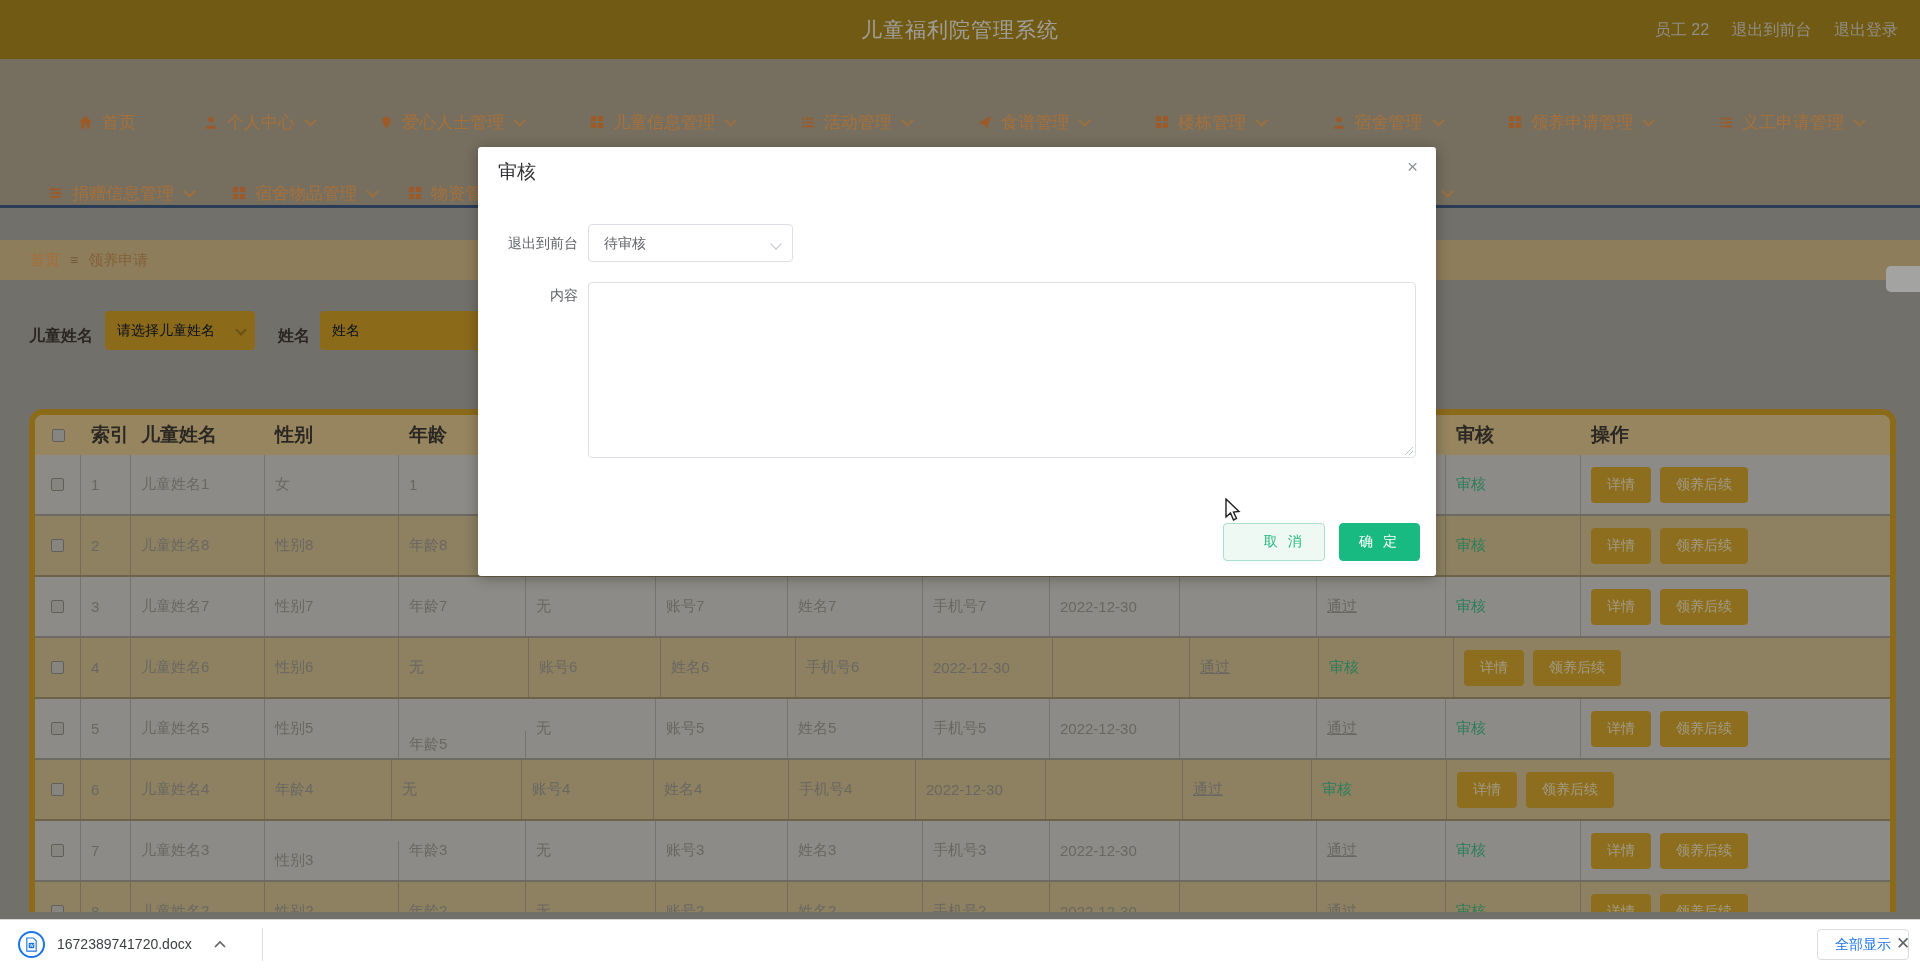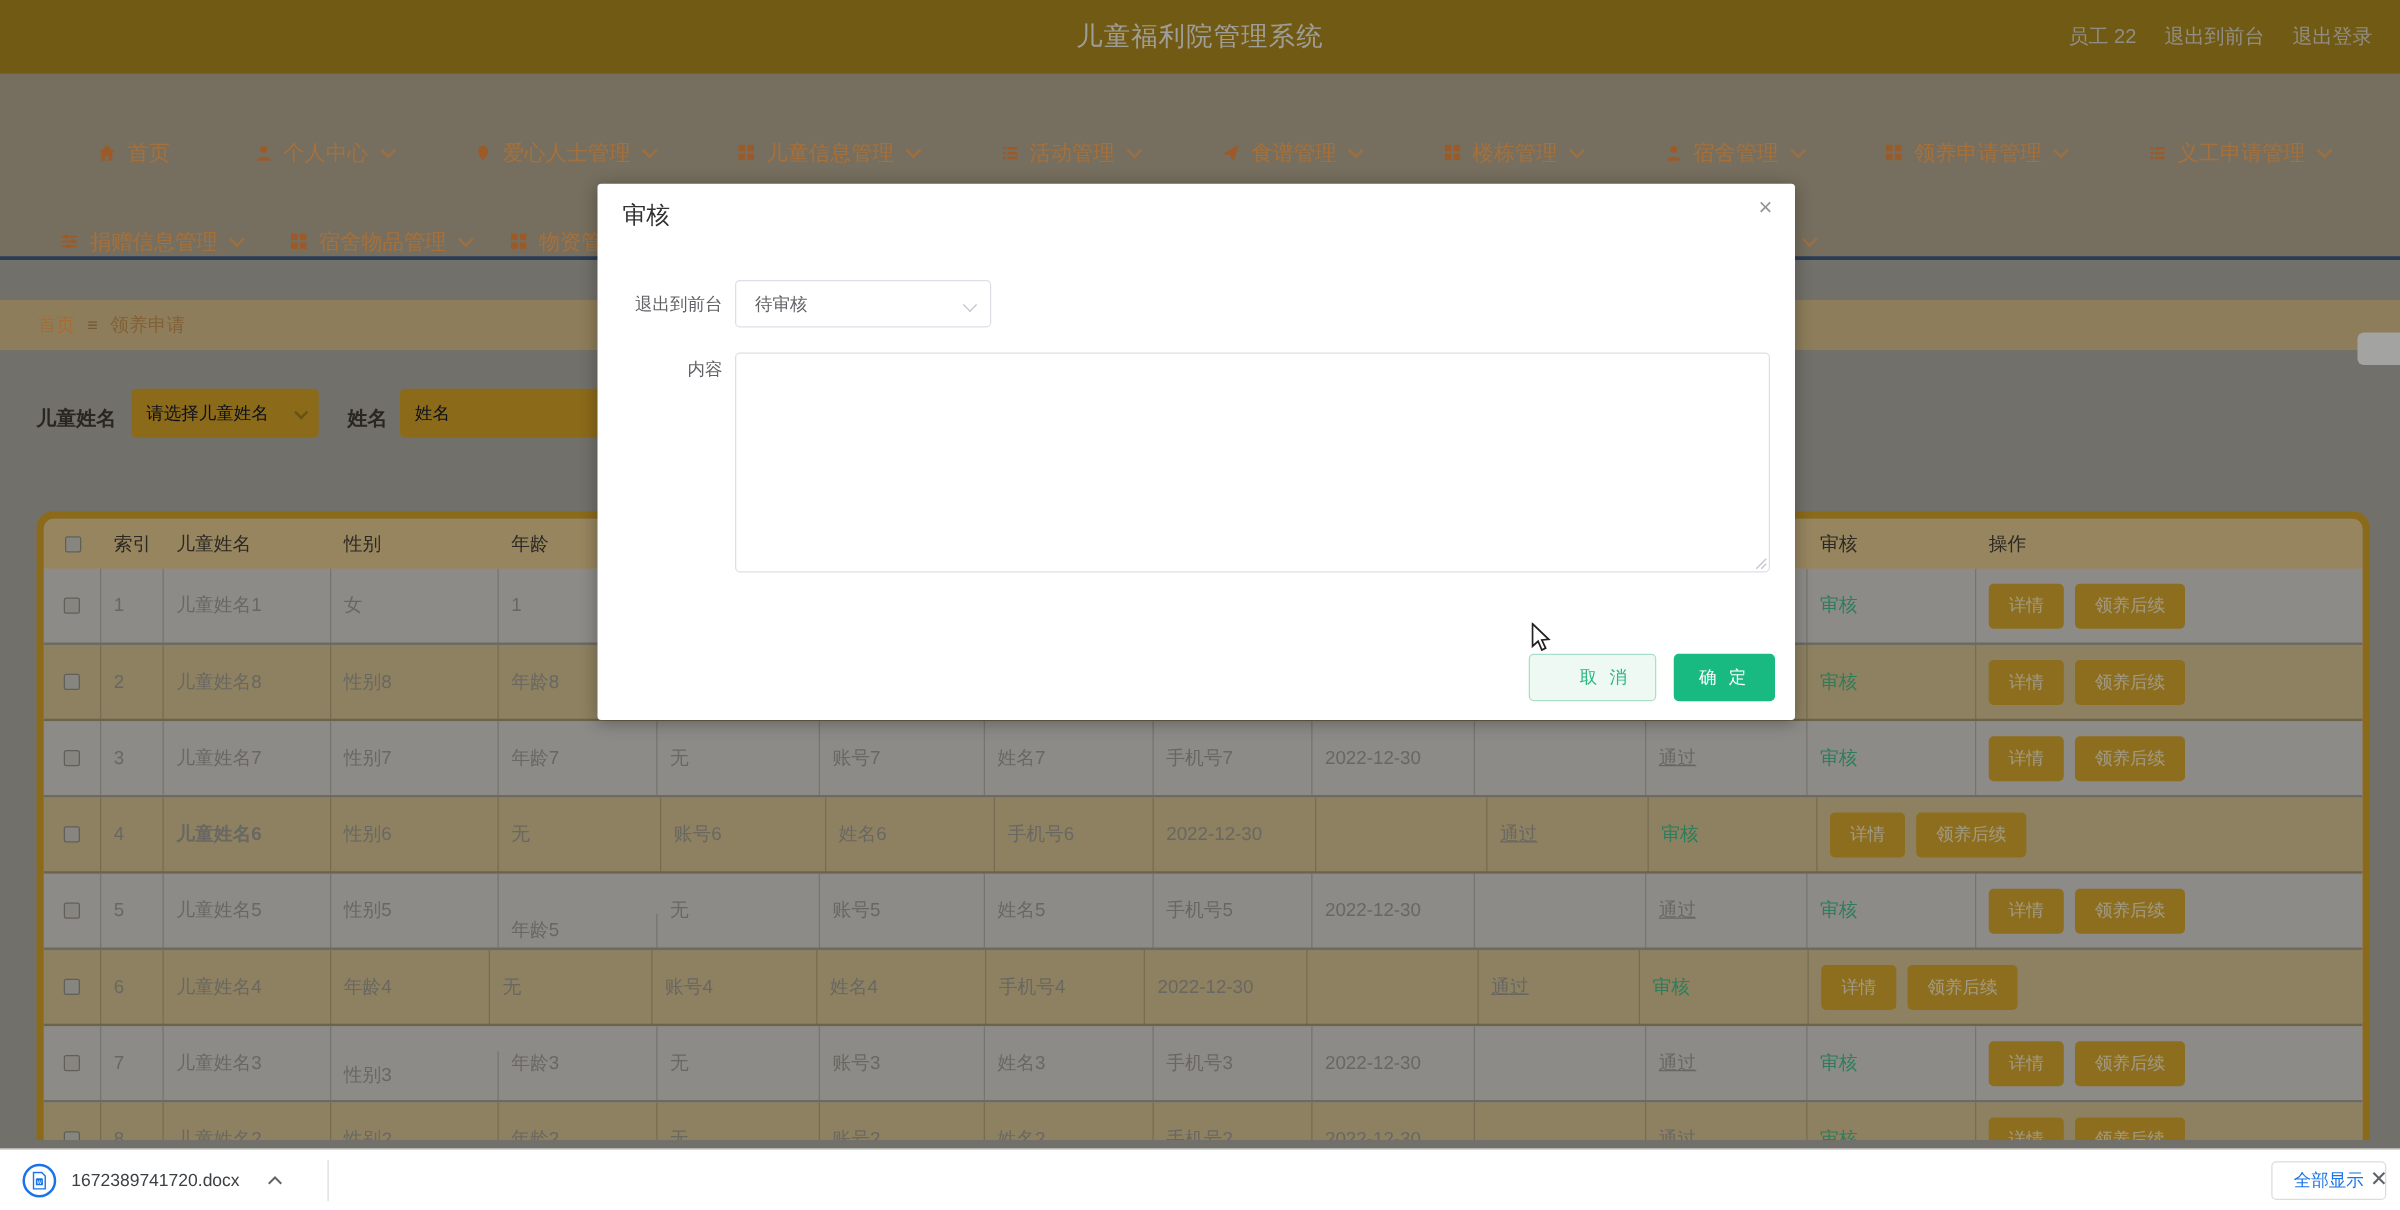--- a/index.html
+++ b/index.html
@@ -30,21 +30,21 @@
   .gold-field { position:absolute; top:6px; height:39px; background:#d6a428; border-radius:4px; color:#b99236; font-size:14px; line-height:39px; padding:0 12px; cursor:pointer; }
   .gold-field .ph { color:#0f172a; }
   .gold-field .g-chev { position:absolute; right:10px; top:15px; width:8px; height:8px; border-right:2px solid #a07f1f; border-bottom:2px solid #a07f1f; transform:rotate(45deg); }
 
   #mystery-box { position:absolute; left:1886px; top:266px; width:40px; height:26px; background:#fbfbf8; border-radius:5px; }
 
   
   #table-wrap { position:absolute; left:29px; top:409px; width:1867px; height:503px; border:6px solid #d6a428; border-bottom:none; border-radius:14px 14px 0 0; overflow:hidden; background:#d9d6cf; }
   .t-row { display:flex; width:1855px; }
   .t-head { background:#e7cc92; height:40px; }
-  .t-head .t-cell { color:#423e36; font-weight:normal; border-right:none; font-size:15px; }
+  .t-head .t-cell { color:#423e36; font-weight:bold; border-right:none; font-size:19px; }
   .t-body-row { height:61px; border-bottom:2px solid rgba(60,55,40,.32); }
   .t-body-row.odd  { background:#d9d6cf; }
   .t-body-row.even { background:#d9c695; }
   .t-cell { flex:none; display:flex; align-items:center; padding-left:10px; font-size:15px; color:#9b988f; overflow:hidden; white-space:nowrap; border-right:1px solid rgba(60,55,40,.22); }
   .t-body-row .t-cell { color:#a29f96; }
   .cb { width:13px; height:13px; border:1px solid #97938a; border-radius:2px; background:#cfccc4; cursor:pointer; }
   .t-cell.c-check { justify-content:center; padding-left:0; }
   .u { text-decoration:underline; cursor:pointer; }
   .review-link { color:#46c08c; cursor:pointer; font-size:15px; }
   .op-btn { border:none; border-radius:4px; background:#d9a92f; color:#f7ecc9; font-size:14px; padding:9px 16px; margin-right:9px; cursor:pointer; font-family:inherit; }
@@ -362,21 +362,21 @@
         <div class="t-cell" style="flex: 1 1 0%; border-right: none;">
           <button class="op-btn">详情</button>
           <button class="op-btn">领养后续</button>
         </div>
       </div>
       <div class="t-row t-body-row even">
         <div class="t-cell c-check" style="width: 46px;">
           <span class="cb"></span>
         </div>
         <div class="t-cell" style="width: 50px;">4</div>
-        <div class="t-cell" style="width: 134px; font-weight: bold;">儿童姓名6</div>
+        <div class="t-cell" style="width: 134px;">儿童姓名6</div>
         <div class="t-cell" style="width: 134px;">性别6</div>
         <div class="t-cell" style="width: 130px;">无</div>
         <div class="t-cell" style="width: 132px;">账号6</div>
         <div class="t-cell" style="width: 135px;">姓名6</div>
         <div class="t-cell" style="width: 127px;">手机号6</div>
         <div class="t-cell" style="width: 130px;">2022-12-30</div>
         <div class="t-cell" style="width: 137px;"></div>
         <div class="t-cell" style="width: 129px;">
           <span class="u">通过</span>
         </div>

